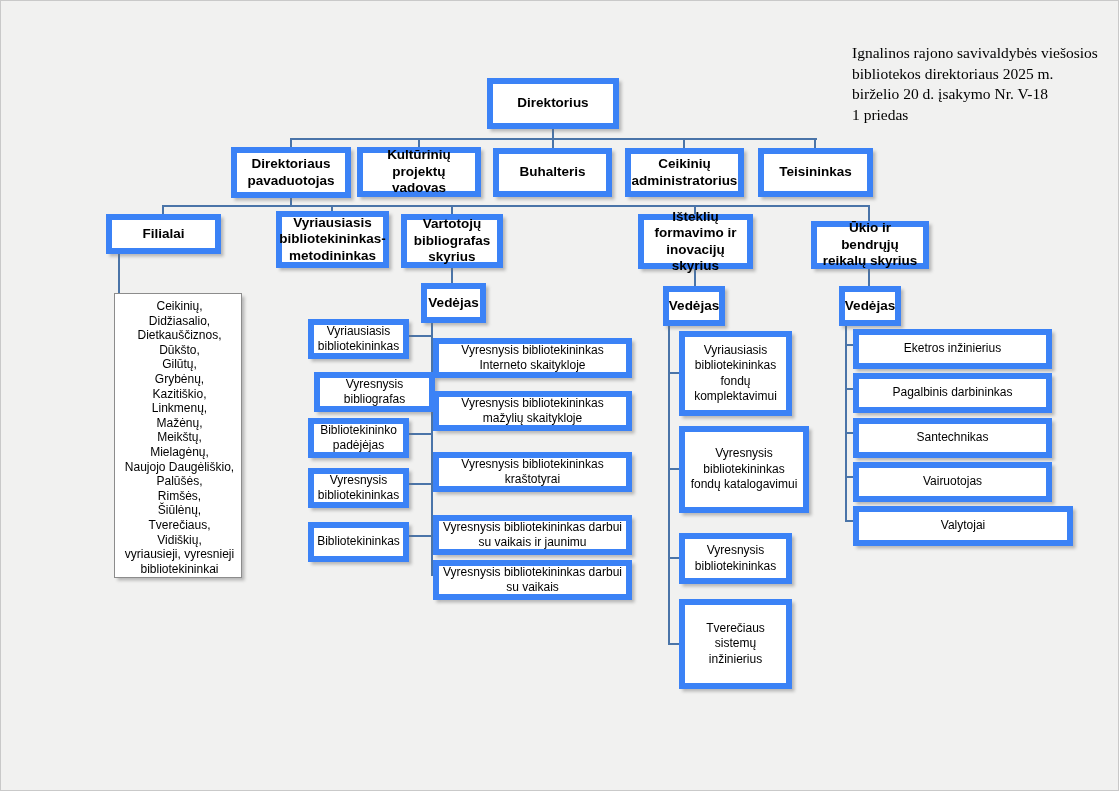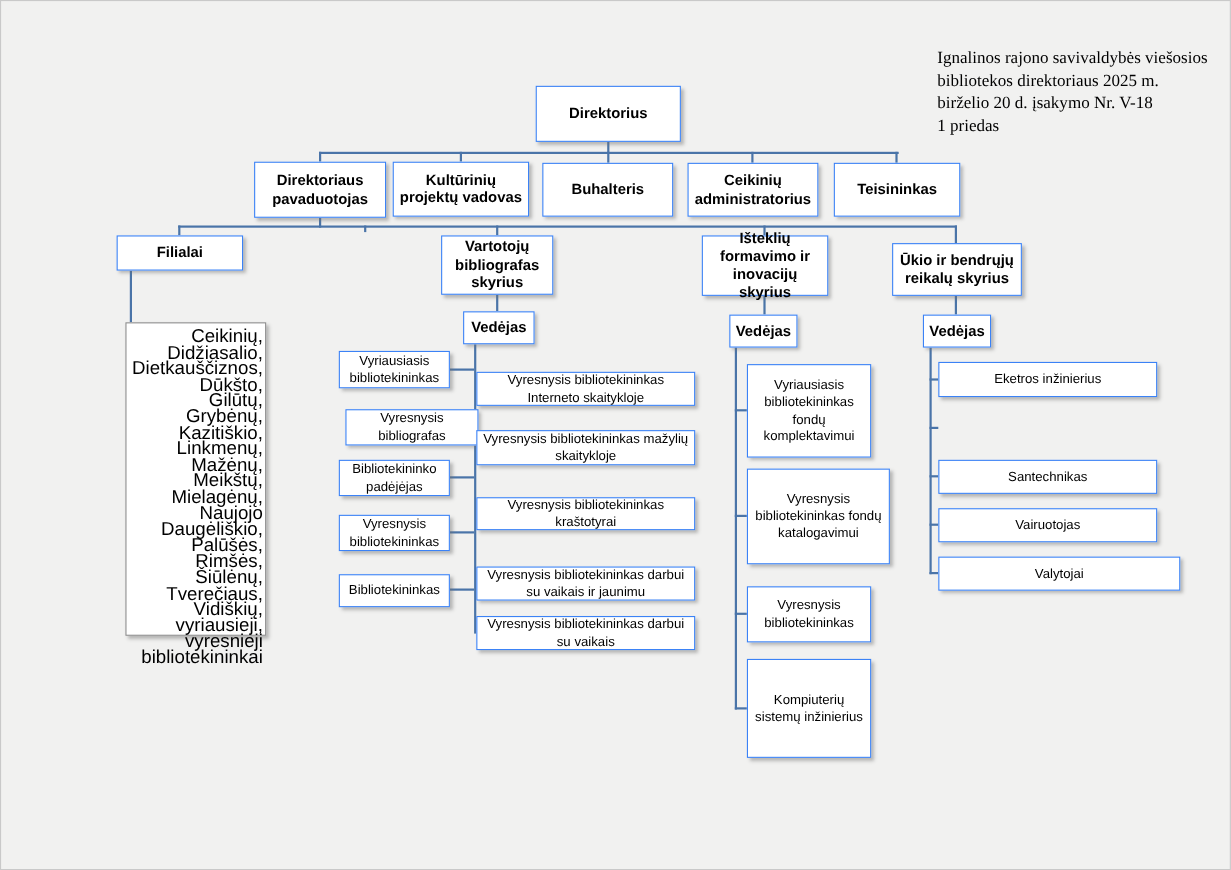--- a/index.html
+++ b/index.html
@@ -16,36 +16,36 @@
   }
   .note {
     position:absolute; left:851px; top:42px; width:260px;
     font-family:"Liberation Serif","DejaVu Serif",serif;
     font-size:15.5px; line-height:20.5px;
     color:#000; white-space:pre-line; text-align:left;
   }
   .box {
     position:absolute;
     background:#ffffff;
-    border:1px solid #3b82f6;
+    border:6px solid #3b82f6;
     box-shadow:2.5px 2.5px 3px rgba(110,110,110,0.45);
     display:flex; align-items:center; justify-content:center;
     text-align:center; color:#000;
     padding:14px 4px;
   }
   .hdr { font-weight:bold; font-size:13.5px; line-height:1.22; }
   .child { font-size:12px; line-height:1.28; }
   .list-box {
     position:absolute;
     background:#ffffff;
     border:1px solid #8c8c8c;
     box-shadow:2.5px 2.5px 3px rgba(110,110,110,0.45);
-    font-size:17px; line-height:14.6px;
+    font-size:12px; line-height:14.6px;
     padding:5px 2px 4px 5px;
-    white-space:pre-line; text-align:right; color:#000;
+    white-space:pre-line; text-align:center; color:#000;
   }
   .conn { position:absolute; background:#4a74a8; }
 </style>
 </head>
 <body>
 
 <div class="canvas">
 
   <div class="note">Ignalinos rajono savivaldybės viešosios
 bibliotekos direktoriaus 2025 m.
@@ -95,20 +95,21 @@
 
   <div class="box hdr" style="left:486px;top:77px;width:132px;height:51px">Direktorius</div>
 
   <div class="box hdr" style="left:230px;top:146px;width:120px;height:51px">Direktoriaus pavaduotojas</div>
   <div class="box hdr" style="left:356px;top:146px;width:124px;height:50px">Kultūrinių projektų vadovas</div>
   <div class="box hdr" style="left:492px;top:147px;width:119px;height:49px">Buhalteris</div>
   <div class="box hdr" style="left:624px;top:147px;width:119px;height:49px">Ceikinių administratorius</div>
   <div class="box hdr" style="left:757px;top:147px;width:115px;height:49px">Teisininkas</div>
 
   <div class="box hdr" style="left:105px;top:213px;width:115px;height:32px">Filialai</div>
+  <div class="box hdr" style="left:275px;top:210px;width:113px;height:57px">Vyriausiasis bibliotekininkas-metodininkas</div>
   <div class="box hdr" style="left:400px;top:213px;width:102px;height:54px">Vartotojų bibliografas skyrius</div>
   <div class="box hdr" style="left:637px;top:213px;width:115px;height:55px">Išteklių formavimo ir inovacijų skyrius</div>
   <div class="box hdr" style="left:810px;top:220px;width:118px;height:48px">Ūkio ir bendrųjų reikalų skyrius</div>
 
   <div class="list-box" style="left:113px;top:292px;width:128px;height:285px">Ceikinių,
 Didžiasalio,
 Dietkauščiznos,
 Dūkšto,
 Gilūtų,
 Grybėnų,
@@ -138,20 +139,21 @@
 
   <div class="box child" style="left:432px;top:337px;width:199px;height:31px">Vyresnysis bibliotekininkas Interneto skaitykloje</div>
   <div class="box child" style="left:432px;top:390px;width:199px;height:32px">Vyresnysis bibliotekininkas mažylių skaitykloje</div>
   <div class="box child" style="left:432px;top:514px;width:199px;height:31px">Vyresnysis bibliotekininkas darbui su vaikais ir jaunimu</div>
   <div class="box child" style="left:432px;top:451px;width:199px;height:30px">Vyresnysis bibliotekininkas kraštotyrai</div>
   <div class="box child" style="left:432px;top:559px;width:199px;height:31px">Vyresnysis bibliotekininkas darbui su vaikais</div>
 
   <div class="box child" style="left:678px;top:330px;width:113px;height:85px">Vyriausiasis bibliotekininkas fondų komplektavimui</div>
   <div class="box child" style="left:678px;top:425px;width:130px;height:87px">Vyresnysis bibliotekininkas fondų katalogavimui</div>
   <div class="box child" style="left:678px;top:532px;width:113px;height:51px">Vyresnysis bibliotekininkas</div>
-  <div class="box child" style="left:678px;top:598px;width:113px;height:90px">Kompiuterių sistemų inžinierius</div>
+  <div class="box child" style="left:678px;top:598px;width:113px;height:90px">Tverečiaus sistemų inžinierius</div>
 
   <div class="box child" style="left:852px;top:328px;width:199px;height:32px">Eketros inžinierius</div>
+  <div class="box child" style="left:852px;top:372px;width:199px;height:32px">Pagalbinis darbininkas</div>
   <div class="box child" style="left:852px;top:417px;width:199px;height:31px">Santechnikas</div>
   <div class="box child" style="left:852px;top:461px;width:199px;height:31px">Vairuotojas</div>
   <div class="box child" style="left:852px;top:505px;width:220px;height:31px">Valytojai</div>
 
 </div>
 
 </body></html>

